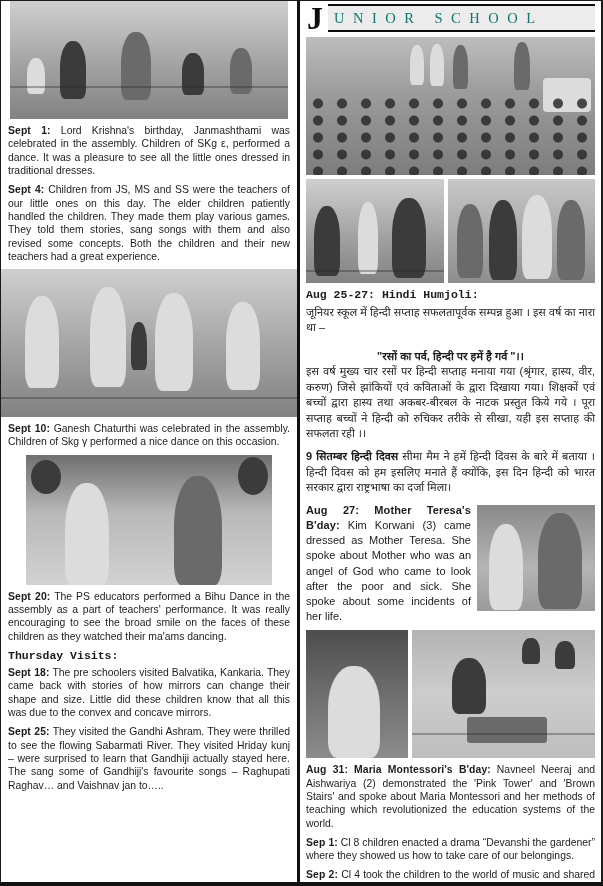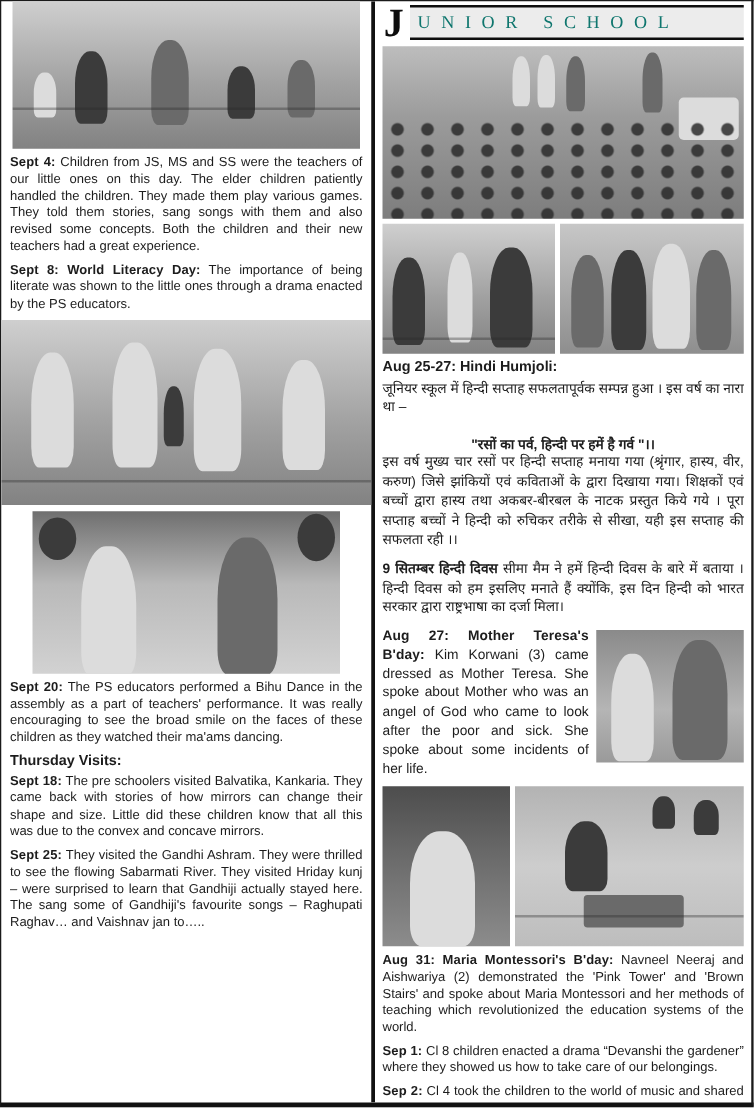--- a/index.html
+++ b/index.html
@@ -32,20 +32,21 @@
     margin:0 0 6px 0;
     font-size:10.4px;
     line-height:1.28;
     text-align:justify;
   }
   p.entry b{letter-spacing:.1px;}
   .section-head{
     margin:2px 0 4px 0;
     font-size:11.5px;
     font-weight:bold;
+    font-family:Liberation Mono, monospace;
   }
   .hindi{
     font-size:11px;
     line-height:1.42;
     text-align:justify;
     margin:0 0 7px 0;
   }
   .hindi-slogan{
     text-align:center;
     font-weight:bold;
@@ -117,34 +118,35 @@
 
     <div class="photo ph-janmashthami">
       <div class="fig dark" style="left:18%;top:34%;width:26px;height:58px;"></div>
       <div class="fig mid" style="left:40%;top:26%;width:30px;height:68px;"></div>
       <div class="fig dark" style="left:62%;top:44%;width:22px;height:42px;"></div>
       <div class="fig mid" style="left:79%;top:40%;width:22px;height:46px;"></div>
       <div class="fig light" style="left:6%;top:48%;width:18px;height:36px;"></div>
       <div class="floorline" style="bottom:26%;"></div>
     </div>
 
+    <p class="entry"><b>Sept 1:</b><span> Lord Krishna's birthday, Janmashthami was celebrated in the assembly. Children of SKg ε, performed a dance. It was a pleasure to see all the little ones dressed in traditional dresses.</span></p>
 
     <p class="entry"><b>Sept 4:</b><span> Children from JS, MS and SS were the teachers of our little ones on this day. The elder children patiently handled the children. They made them play various games. They told them stories, sang songs with them and also revised some concepts. Both the children and their new teachers had a great experience.</span></p>
 
-    <p class="entry"><b>Sept 8: World Literacy Day:</b><span> The importance of being literate was shown to the little ones through a drama enacted by the PS educators.</span></p>
 
     <div class="photo ph-ganesh">
       <div class="fig light" style="left:8%;top:18%;width:34px;height:92px;"></div>
       <div class="fig light" style="left:30%;top:12%;width:36px;height:100px;"></div>
       <div class="fig light" style="left:52%;top:16%;width:38px;height:98px;"></div>
       <div class="fig light" style="left:76%;top:22%;width:34px;height:88px;"></div>
       <div class="fig dark" style="left:44%;top:36%;width:16px;height:48px;"></div>
       <div class="floorline" style="bottom:12%;"></div>
     </div>
 
+    <p class="entry"><b>Sept 10:</b><span> Ganesh Chaturthi was celebrated in the assembly. Children of Skg γ performed a nice dance on this occasion.</span></p>
 
 
     <div class="photo ph-bihu" style="background:linear-gradient(180deg,#6f6f6f,#b9b9b9 45%,#d2d2d2);">
       <div class="fig light" style="left:16%;top:22%;width:44px;height:104px;"></div>
       <div class="fig mid" style="left:60%;top:16%;width:48px;height:110px;"></div>
       <div class="fig dark" style="left:2%;top:4%;width:30px;height:34px;border-radius:50%;"></div>
       <div class="fig dark" style="left:86%;top:2%;width:30px;height:38px;border-radius:50%;"></div>
     </div>
 
     <p class="entry"><b>Sept 20:</b><span> The PS educators performed a Bihu Dance in the assembly as a part of teachers' performance. It was really encouraging to see the broad smile on the faces of these children as they watched their ma'ams dancing.</span></p>

